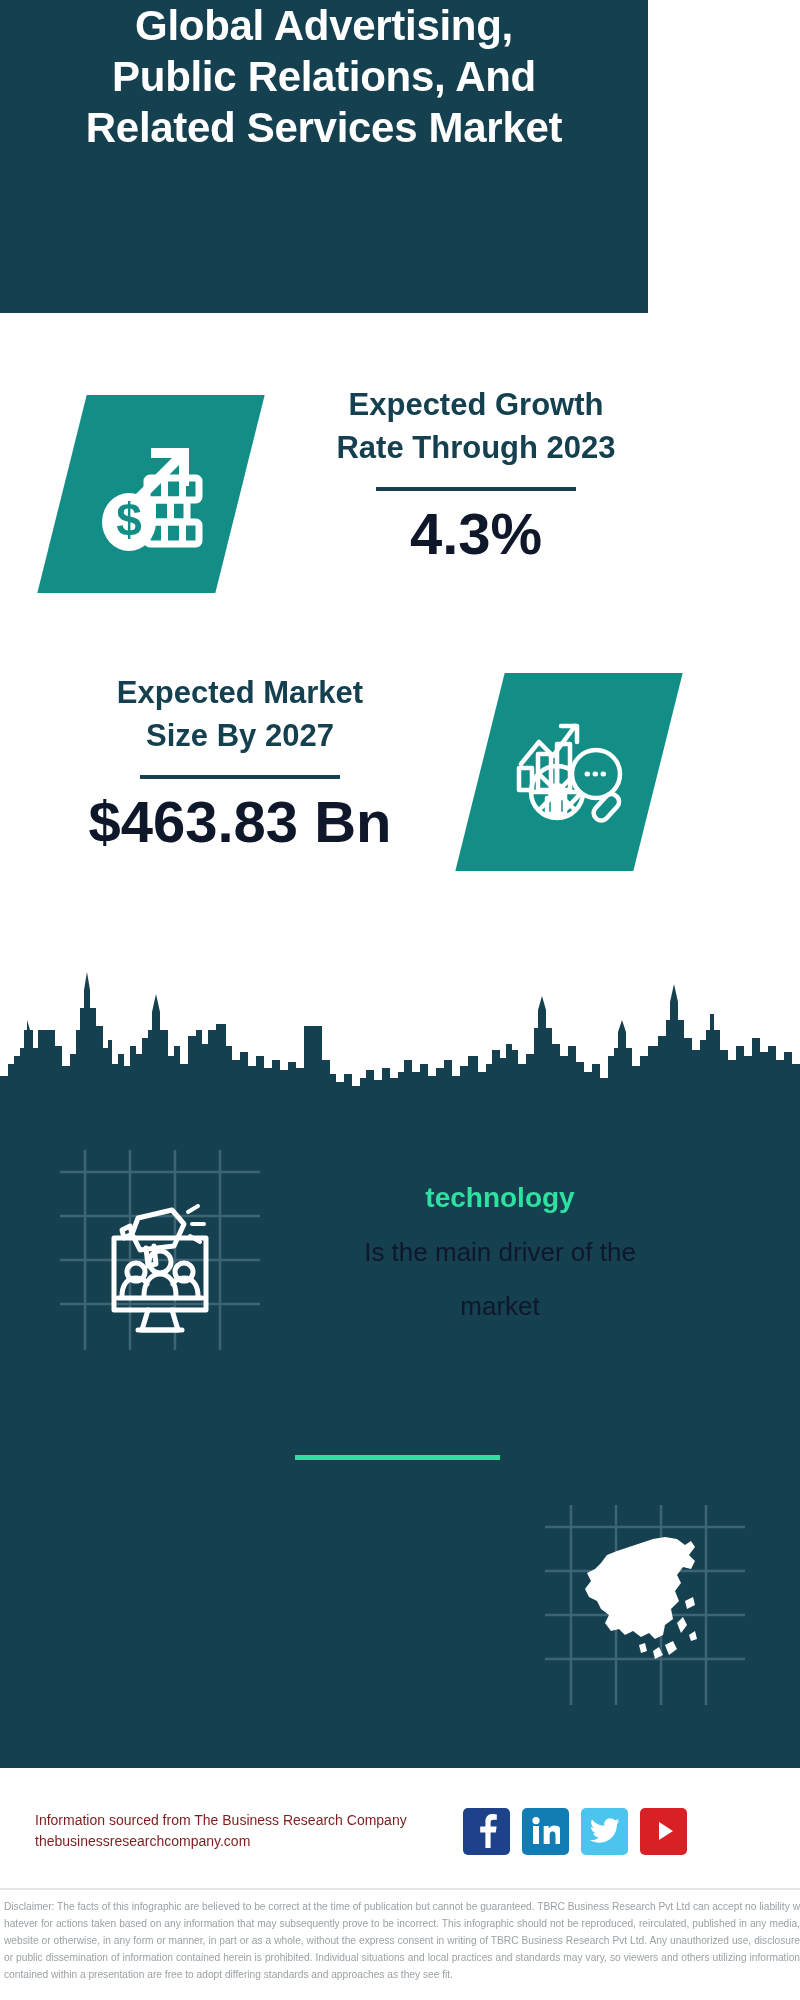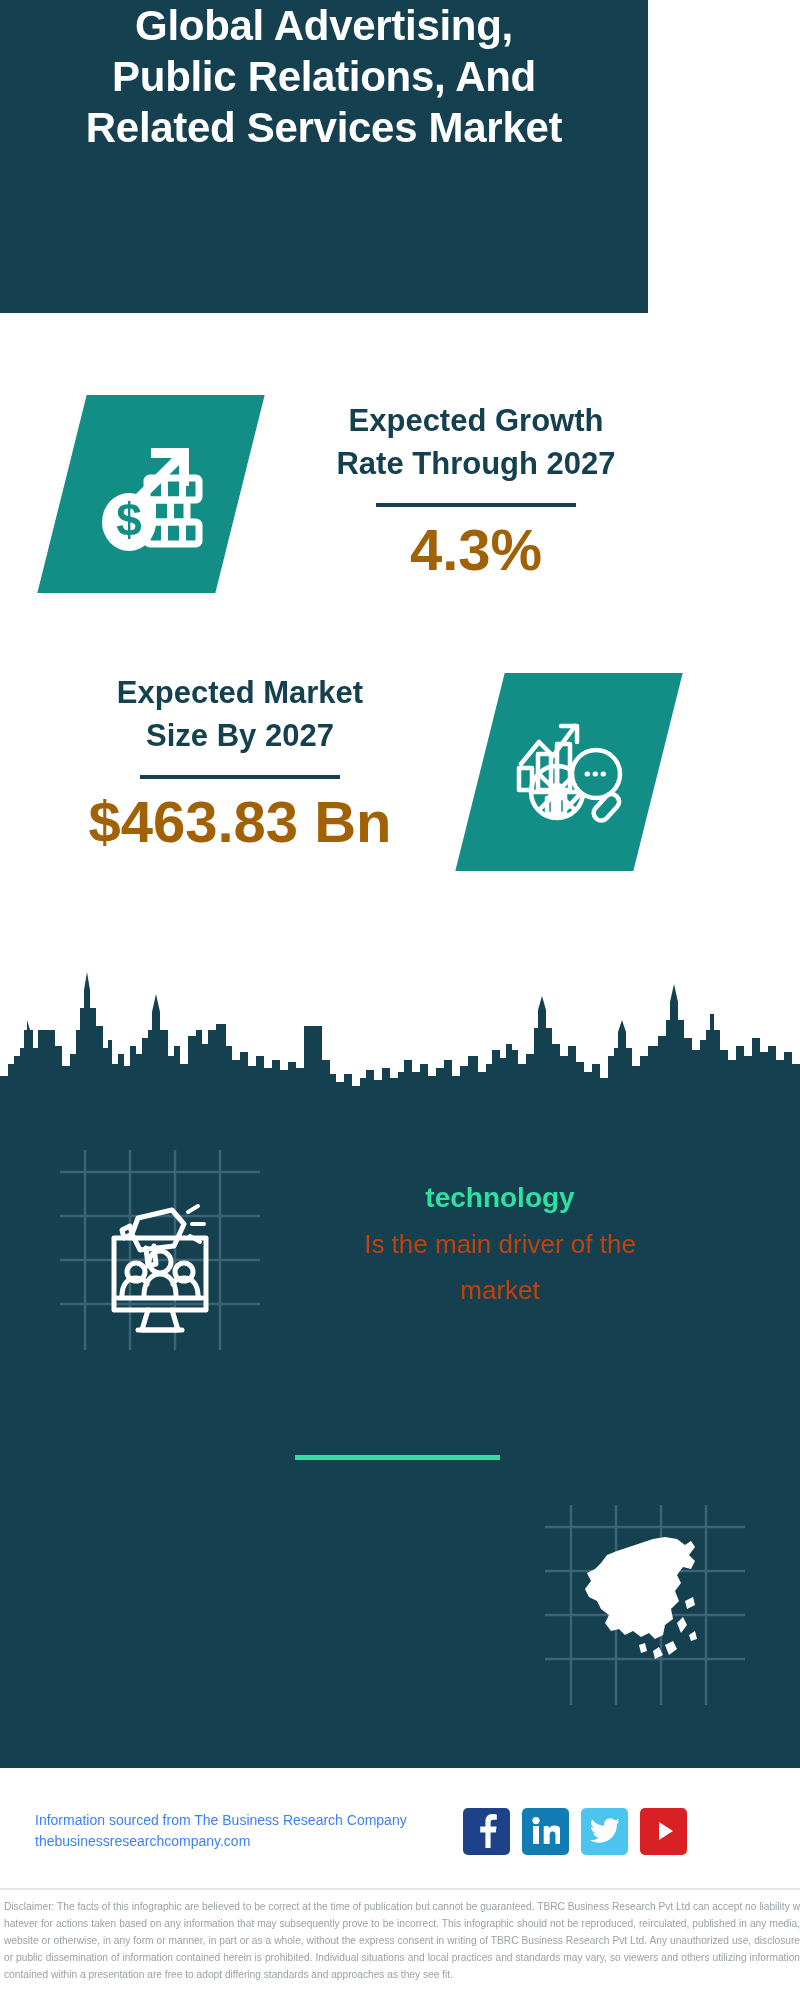--- a/index.html
+++ b/index.html
@@ -75,39 +75,39 @@
     left: 480px;
     top: 360px;
     width: 178px;
     height: 198px;
   }
 
   .stat-text {
     position: absolute;
     text-align: center;
   }
-  .stat-growth-text { left: 276px; top: 86px; width: 400px; }
+  .stat-growth-text { left: 276px; top: 70px; width: 400px; }
   .stat-size-text   { left: 40px;  top: 358px; width: 400px; }
 
   .stat-label {
     color: #15404f;
     font-size: 31px;
     line-height: 43px;
     font-weight: bold;
     margin: 0;
     font-family: "Liberation Sans", sans-serif;
   }
   .stat-rule {
     width: 200px;
     height: 4px;
     background: #15404f;
     margin: 18px auto 10px auto;
   }
   .stat-value {
-    color: #a16207;
+    color: #0f172a;
     font-size: 58px;
     line-height: 66px;
     font-weight: bold;
     margin: 0;
     font-family: "Liberation Sans", sans-serif;
   }
 
   
   .darkwrap {
     position: absolute;
@@ -142,25 +142,25 @@
   .fact-accent {
     color: #2fe0a0;
     font-size: 28px;
     line-height: 39px;
     font-weight: bold;
     margin: 0;
     font-family: "Liberation Sans", sans-serif;
   }
   .fact-accent.big { font-size: 31px; line-height: 40px; }
   .fact-body {
-    color: #c2410c;
+    color: #0f172a;
     font-size: 26px;
     line-height: 38px;
     font-weight: normal;
-    margin: 8px;
+    margin: 16px;
     font-family: "Liberation Sans", sans-serif;
   }
   .mid-divider {
     position: absolute;
     left: 295px;
     top: 1455px;
     width: 205px;
     height: 5px;
     background: #2fe0a0;
   }
@@ -180,21 +180,21 @@
     width: 800px;
     height: 66px;
     display: flex;
     align-items: center;
   }
   .footer-credit {
     margin-left: 35px;
     width: 420px;
   }
   .footer-credit div {
-    color: #3b82f6;
+    color: #7f1d1d;
     font-size: 14px;
     line-height: 21px;
     font-family: "Liberation Sans", sans-serif;
   }
   .social-row {
     display: flex;
     gap: 12px;
     margin-left: 8px;
   }
   .social {
@@ -261,21 +261,21 @@
           <rect x="88" y="88" width="7" height="22"></rect>
 
           <ellipse cx="38" cy="88" rx="27" ry="29"></ellipse>
           <text x="38" y="102" font-size="46" font-weight="bold" text-anchor="middle" fill="#138e86" font-family="Liberation Sans, sans-serif">$</text>
         </g>
       </svg>
     </div>
 
     <div class="stat-text stat-growth-text">
       <p class="stat-label">Expected Growth</p>
-      <p class="stat-label">Rate Through 2027</p>
+      <p class="stat-label">Rate Through 2023</p>
       <div class="stat-rule"></div>
       <p class="stat-value">4.3%</p>
     </div>
 
     <div class="stat-text stat-size-text">
       <p class="stat-label">Expected Market</p>
       <p class="stat-label">Size By 2027</p>
       <div class="stat-rule"></div>
       <p class="stat-value">$463.83 Bn</p>
     </div>

